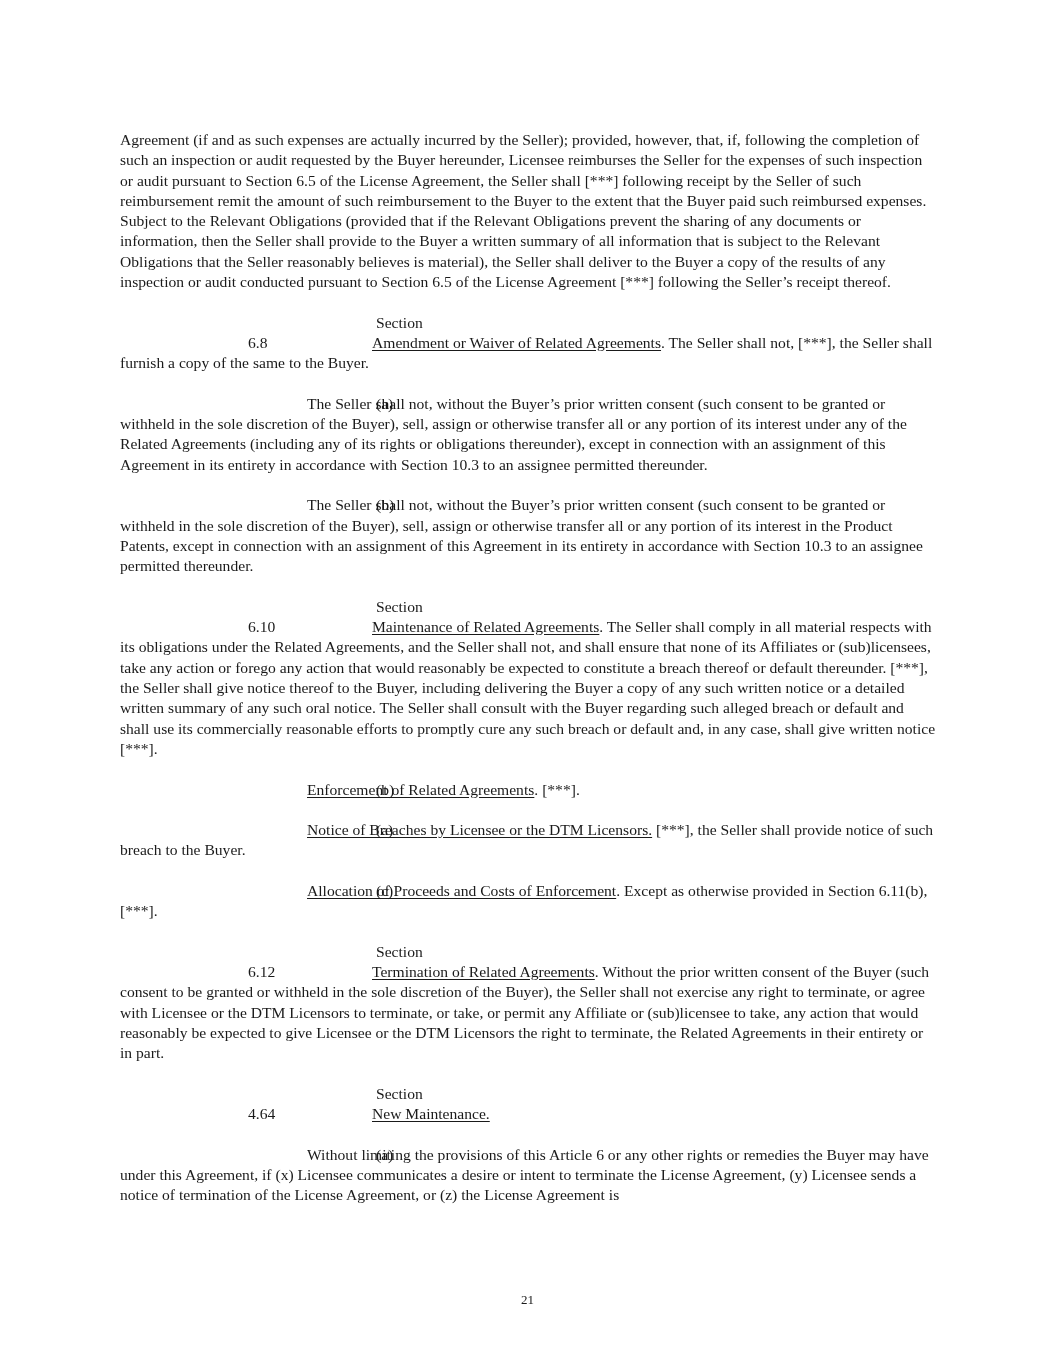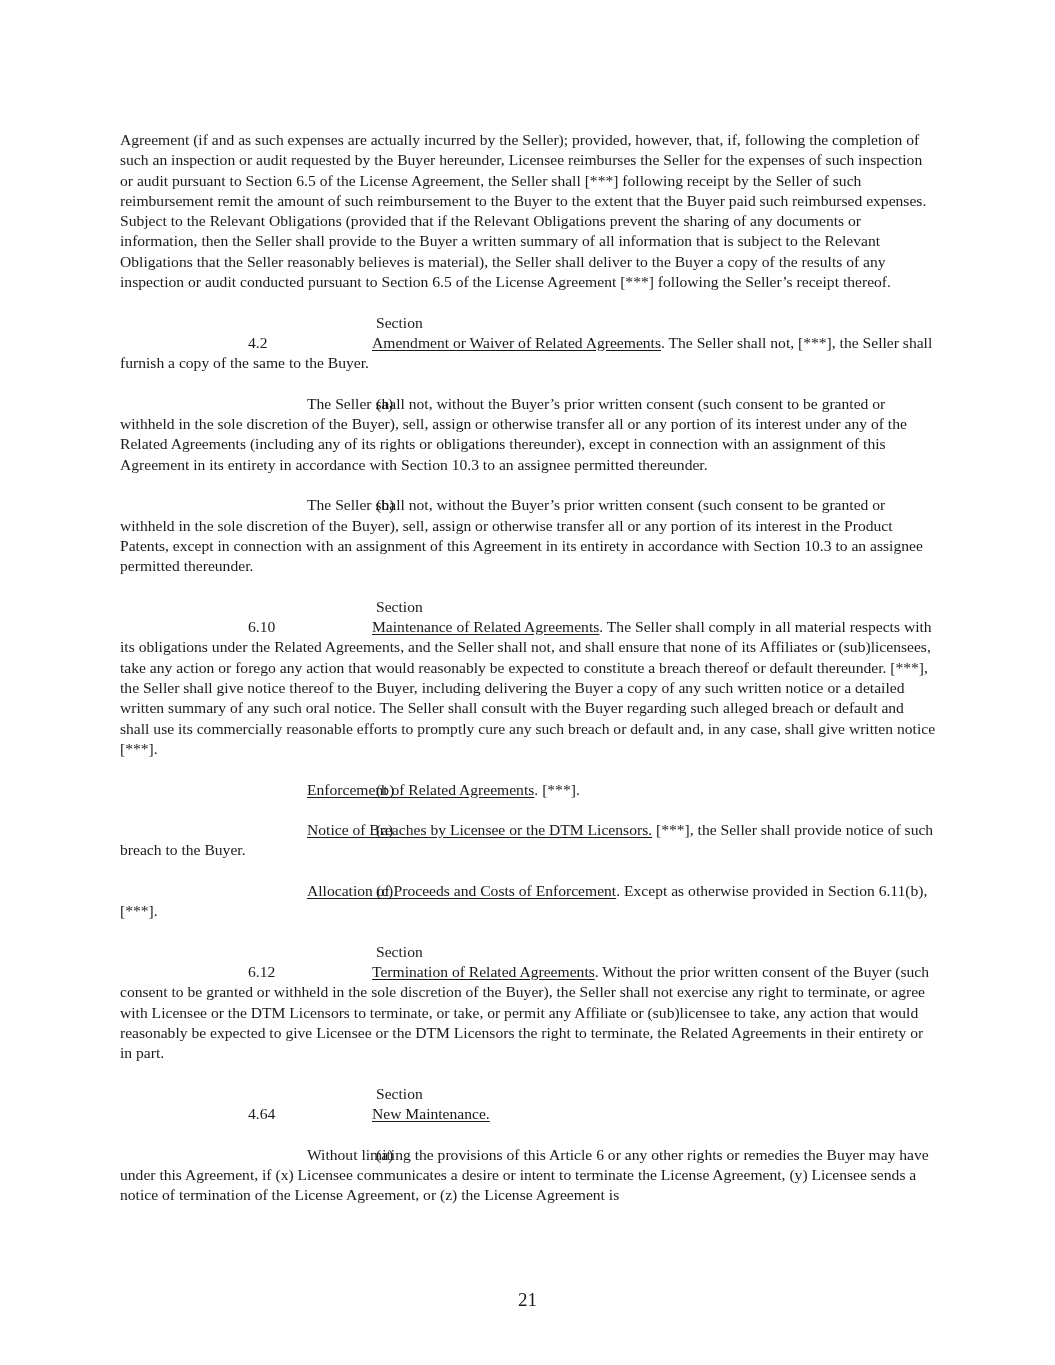--- a/index.html
+++ b/index.html
@@ -48,34 +48,34 @@
   .u {
     text-decoration: underline;
     text-underline-offset: 2px;
   }
   .pageno {
     position: absolute;
     left: 0;
     top: 1282px;
     width: 1055px;
     text-align: center;
-    font-size: 19px;
+    font-size: 13px;
     line-height: 20.3px;
     color: #1a1a1a;
   }
 </style>
 </head>
 <body>
 
 <div class="page">
   <div class="content">
 
     <p>Agreement (if and as such expenses are actually incurred by the Seller); provided, however, that, if, following the completion of such an inspection or audit requested by the Buyer hereunder, Licensee reimburses the Seller for the expenses of such inspection or audit pursuant to Section 6.5 of the License Agreement, the Seller shall [***] following receipt by the Seller of such reimbursement remit the amount of such reimbursement to the Buyer to the extent that the Buyer paid such reimbursed expenses. Subject to the Relevant Obligations (provided that if the Relevant Obligations prevent the sharing of any documents or information, then the Seller shall provide to the Buyer a written summary of all information that is subject to the Relevant Obligations that the Seller reasonably believes is material), the Seller shall deliver to the Buyer a copy of the results of any inspection or audit conducted pursuant to Section 6.5 of the License Agreement [***] following the Seller’s receipt thereof.</p>
 
-    <p class="gap ind"><span class="sec-label">Section 4.2</span><span class="u">Amendment or Waiver of Related Agreements</span><span>. The Seller shall not, [***], the Seller shall furnish a copy of the same to the Buyer.</span></p>
+    <p class="gap ind"><span class="sec-label">Section 6.8</span><span class="u">Amendment or Waiver of Related Agreements</span><span>. The Seller shall not, [***], the Seller shall furnish a copy of the same to the Buyer.</span></p>
 
 
     <p class="gap ind"><span class="let-label">(a)</span><span>The Seller shall not, without the Buyer’s prior written consent (such consent to be granted or withheld in the sole discretion of the Buyer), sell, assign or otherwise transfer all or any portion of its interest under any of the Related Agreements (including any of its rights or obligations thereunder), except in connection with an assignment of this Agreement in its entirety in accordance with Section 10.3 to an assignee permitted thereunder.</span></p>
 
     <p class="gap ind"><span class="let-label">(b)</span><span>The Seller shall not, without the Buyer’s prior written consent (such consent to be granted or withheld in the sole discretion of the Buyer), sell, assign or otherwise transfer all or any portion of its interest in the Product Patents, except in connection with an assignment of this Agreement in its entirety in accordance with Section 10.3 to an assignee permitted thereunder.</span></p>
 
     <p class="gap ind"><span class="sec-label">Section 6.10</span><span class="u">Maintenance of Related Agreements</span><span>. The Seller shall comply in all material respects with its obligations under the Related Agreements, and the Seller shall not, and shall ensure that none of its Affiliates or (sub)licensees, take any action or forego any action that would reasonably be expected to constitute a breach thereof or default thereunder. [***], the Seller shall give notice thereof to the Buyer, including delivering the Buyer a copy of any such written notice or a detailed written summary of any such oral notice. The Seller shall consult with the Buyer regarding such alleged breach or default and shall use its commercially reasonable efforts to promptly cure any such breach or default and, in any case, shall give written notice [***].</span></p>
 
 
     <p class="gap ind"><span class="let-label">(b)</span><span class="u">Enforcement of Related Agreements</span><span>. [***].</span></p>

